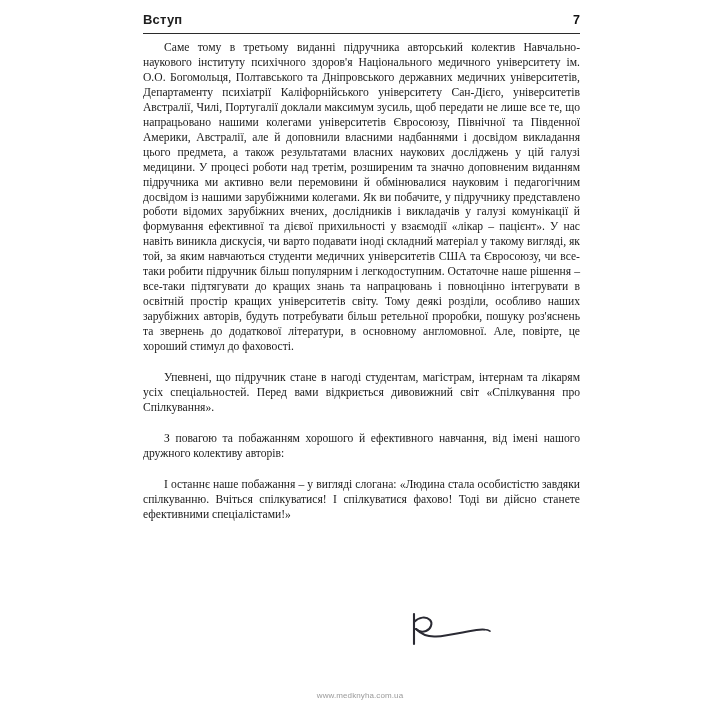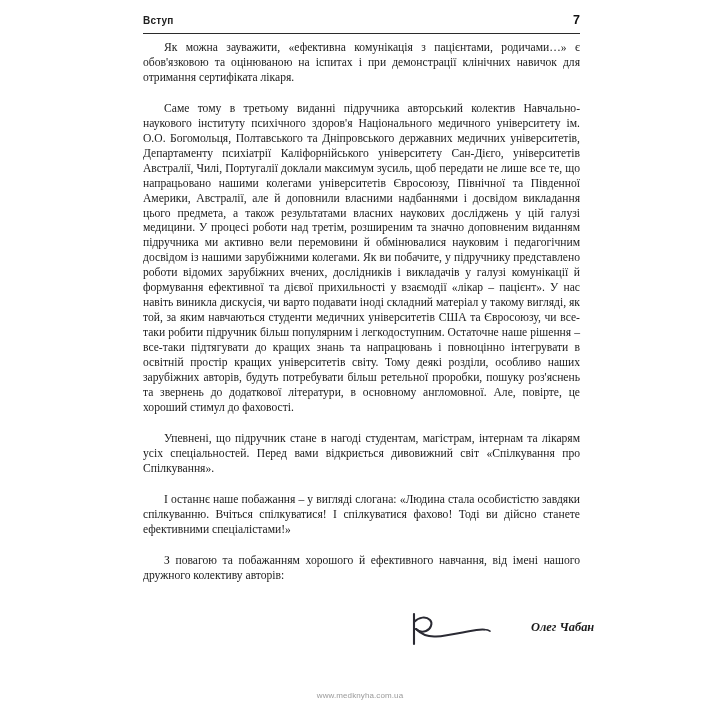--- a/index.html
+++ b/index.html
@@ -33,21 +33,21 @@
     height: 22px;
   }
   .header-row {
     display: flex;
     align-items: baseline;
     justify-content: space-between;
     height: 16px;
   }
   .header-chapter {
     font-family: "Liberation Sans", "DejaVu Sans", sans-serif;
-    font-size: 10px;
+    font-size: 13px;
     font-weight: bold;
     letter-spacing: 0.2px;
     color: #202020;
     line-height: 10px;
   }
   .header-folio {
     font-family: "Liberation Sans", "DejaVu Sans", sans-serif;
     font-size: 12.5px;
     font-weight: bold;
     color: #111111;
@@ -134,38 +134,36 @@
 
   <div class="page-header">
     <div class="header-row">
       <span class="header-chapter">Вступ</span>
       <span class="header-folio">7</span>
     </div>
     <div class="header-rule"></div>
   </div>
 
   <div class="body-block">
-    <p class="para">Як можна зауважити, «ефективна комунікація з пацієнтами, родичами…» є обов'язковою та оцінюваною на іспитах і при демонстрації клінічних навичок для отримання сертифіката лікаря.</p>
     <p class="para">Саме тому в третьому виданні підручника авторський колектив Навчально-наукового інституту психічного здоров'я Національного медичного університету ім. О.О. Богомольця, Полтавського та Дніпровського державних медичних університетів, Департаменту психіатрії Каліфорнійського університету Сан-Дієго, університетів Австралії, Чилі, Португалії доклали максимум зусиль, щоб передати не лише все те, що напрацьовано нашими колегами університетів Євросоюзу, Північної та Південної Америки, Австралії, але й доповнили власними надбаннями і досвідом викладання цього предмета, а також результатами власних наукових досліджень у цій галузі медицини. У процесі роботи над третім, розширеним та значно доповненим виданням підручника ми активно вели перемовини й обмінювалися науковим і педагогічним досвідом із нашими зарубіжними колегами. Як ви побачите, у підручнику представлено роботи відомих зарубіжних вчених, дослідників і викладачів у галузі комунікації й формування ефективної та дієвої прихильності у взаємодії «лікар – пацієнт». У нас навіть виникла дискусія, чи варто подавати іноді складний матеріал у такому вигляді, як той, за яким навчаються студенти медичних університетів США та Євросоюзу, чи все-таки робити підручник більш популярним і легкодоступним. Остаточне наше рішення – все-таки підтягувати до кращих знань та напрацювань і повноцінно інтегрувати в освітній простір кращих університетів світу. Тому деякі розділи, особливо наших зарубіжних авторів, будуть потребувати більш ретельної проробки, пошуку роз'яснень та звернень до додаткової літератури, в основному англомовної. Але, повірте, це хороший стимул до фаховості.</p>
     <p class="para">Упевнені, що підручник стане в нагоді студентам, магістрам, інтернам та лікарям усіх спеціальностей. Перед вами відкриється дивовижний світ «Спілкування про Спілкування».</p>
+    <p class="para">З повагою та побажанням хорошого й ефективного навчання, від імені нашого дружного колективу авторів:</p>
     <p class="para">І останнє наше побажання – у вигляді слогана: «Людина стала особистістю завдяки спілкуванню. Вчіться спілкуватися! І спілкуватися фахово! Тоді ви дійсно станете ефективними спеціалістами!»</p>
-    <p class="para">З повагою та побажанням хорошого й ефективного навчання, від імені нашого дружного колективу авторів:</p>
   </div>
 
   <div class="signature-zone">
     <div class="signature-mark">
       <svg viewBox="0 0 92 42" width="92" height="42" aria-hidden="true">
         <g fill="none" stroke="#2a2a33" stroke-linecap="round" stroke-linejoin="round">
           <path d="M7,6 L7,36" stroke-width="2.1"></path>
           <path d="M7,14 C12,9 19,8 23,12 C26,15 24,21 19,23 C15,24.5 11,23 9,21" stroke-width="2"></path>
           <path d="M9,21 C14,26 21,29 29,28.5 C39,28 50,25.5 62,23.2 C68,22 73,21.4 77,21.6" stroke-width="1.9"></path>
           <path d="M77,21.6 C80,21.8 82,22.4 83,23.2" stroke-width="1.5"></path>
         </g>
       </svg>
     </div>
-    <div class="signature-name">Олег Чабан</div>
   </div>
 
   <div class="page-footer">
     <span class="footer-url">www.medknyha.com.ua</span>
   </div>
 
 </div>
 
 </body></html>

